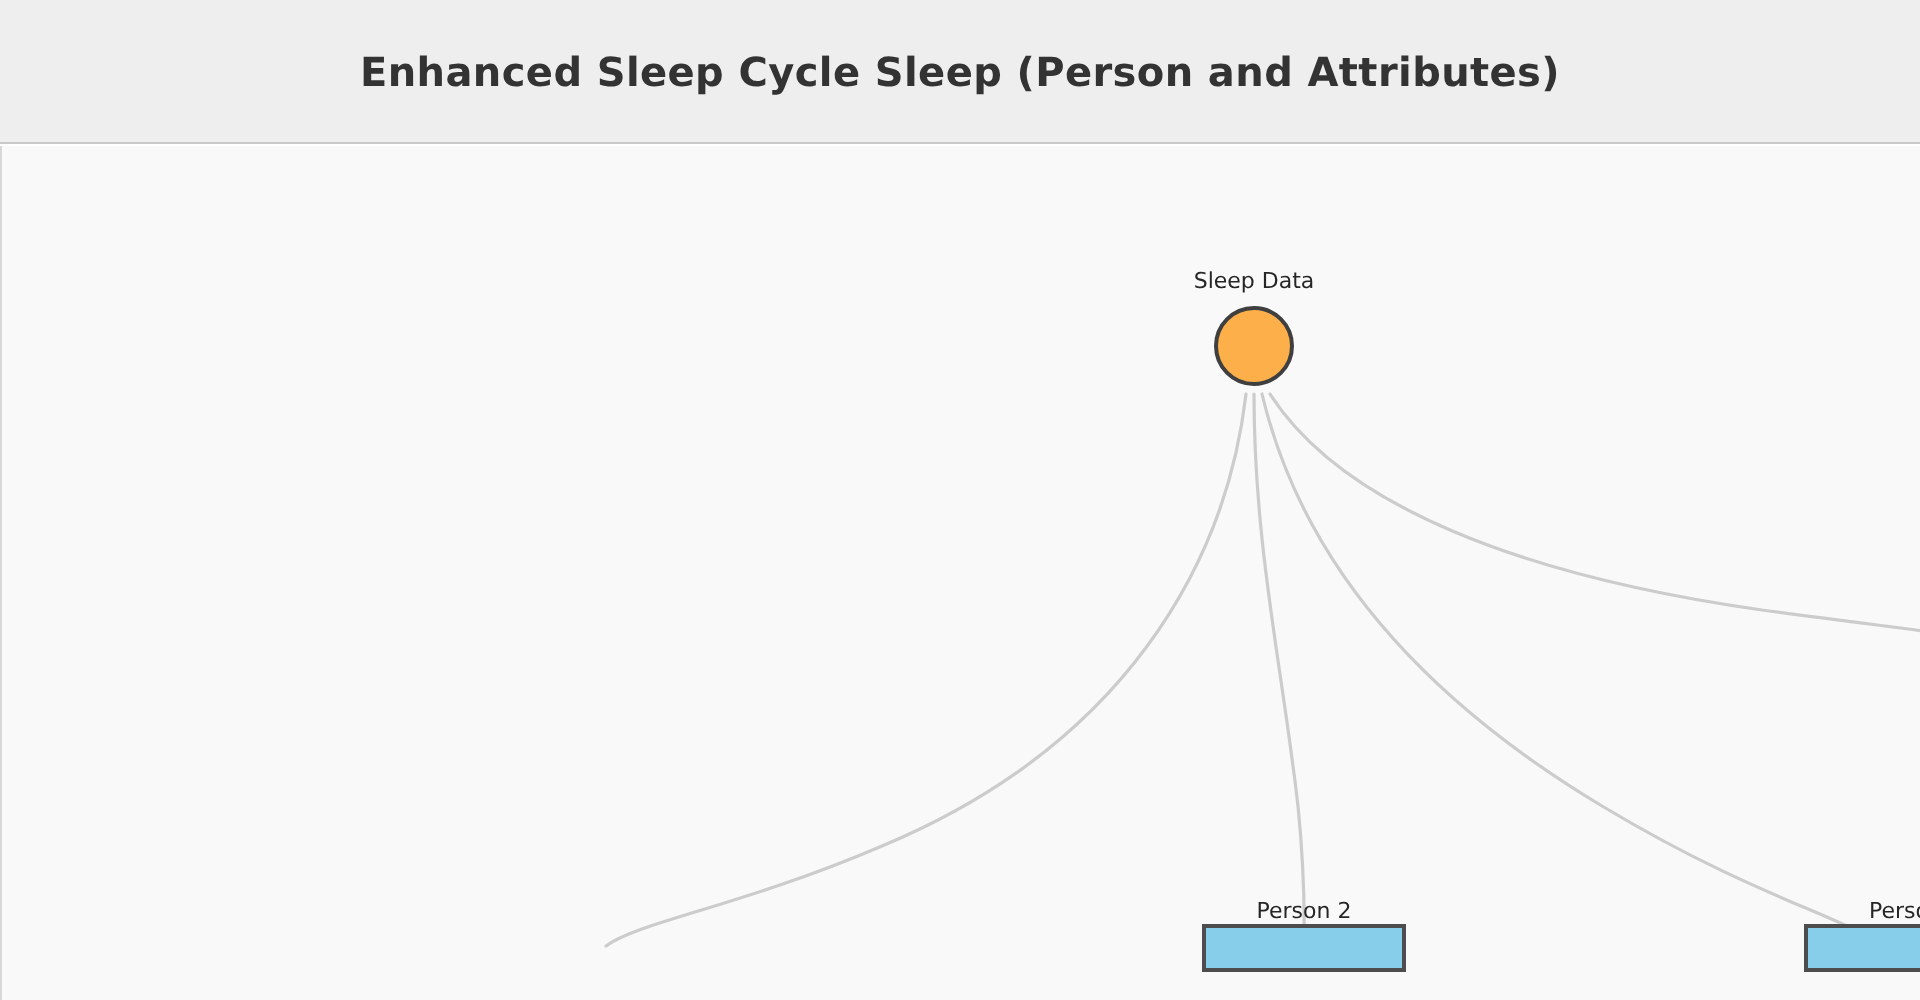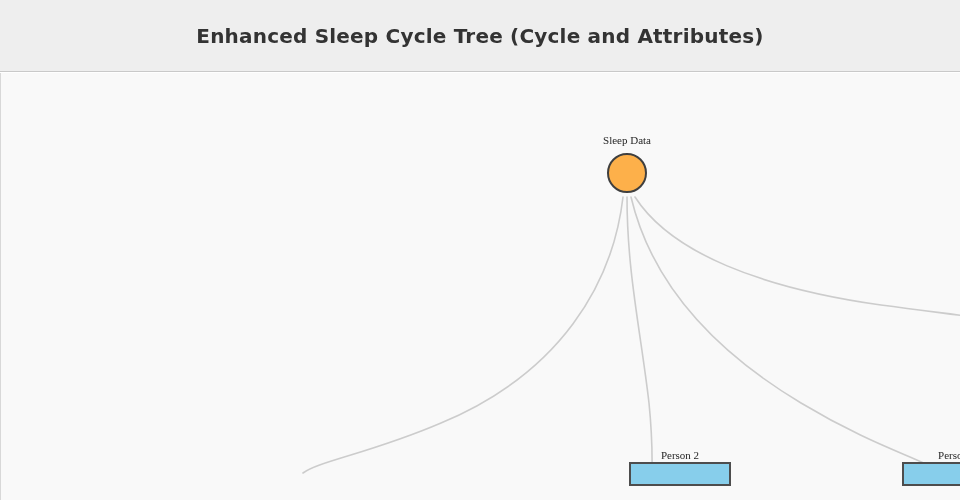--- a/index.html
+++ b/index.html
@@ -47,21 +47,20 @@
   .canvas {
     position: absolute;
     left: 0;
     top: 73px;
     width: 960px;
     height: 427px;
     background: #f9f9f9;
     border-left: 1px solid #d8d8d8;
     box-sizing: border-box;
     overflow: hidden;
-    font-family: Liberation Serif, serif;
   }
   .canvas-svg {
     position: absolute;
     left: 0;
     top: 0;
     width: 960px;
     height: 427px;
     display: block;
   }
 
@@ -116,21 +115,21 @@
     color: #262626;
     line-height: 13px;
   }
 </style>
 </head>
 <body>
 
 <div id="app">
 
   <div class="header">
-    <div class="header-title">Enhanced Sleep Cycle Tree (Cycle and Attributes)</div>
+    <div class="header-title">Enhanced Sleep Cycle Sleep (Person and Attributes)</div>
   </div>
 
   <div class="canvas">
 
     <svg class="canvas-svg" viewBox="0 0 960 427" preserveAspectRatio="none">
       <g fill="none" stroke="#cccccc" stroke-width="1.6" stroke-linecap="round">
         <path d="M 622 124 C 612 210, 560 300, 440 350 C 370 380, 318 388, 302 400"></path>
         <path d="M 626 124 C 626 200, 640 260, 648 330 C 652 370, 651 390, 651 400"></path>
         <path d="M 630 124 C 648 200, 700 270, 800 330 C 880 378, 925 386, 938 400"></path>
         <path d="M 634 124 C 670 180, 760 215, 880 232 C 940 240, 975 244, 1000 248"></path>
@@ -138,21 +137,21 @@
     </svg>
 
     <div class="node-layer">
 
       <div class="node node-circle" style="left:606px; top:80px;">
         <div class="node-label">Sleep Data</div>
         <div class="shape"></div>
       </div>
 
 
-      <div class="node node-rect" style="left:628px; top:389px;">
+      <div class="node node-rect" style="left:600px; top:389px;">
         <div class="node-label">Person 2</div>
         <div class="shape"></div>
       </div>
 
       <div class="node node-rect" style="left:901px; top:389px;">
         <div class="node-label">Person</div>
         <div class="shape"></div>
       </div>
 
     </div>

